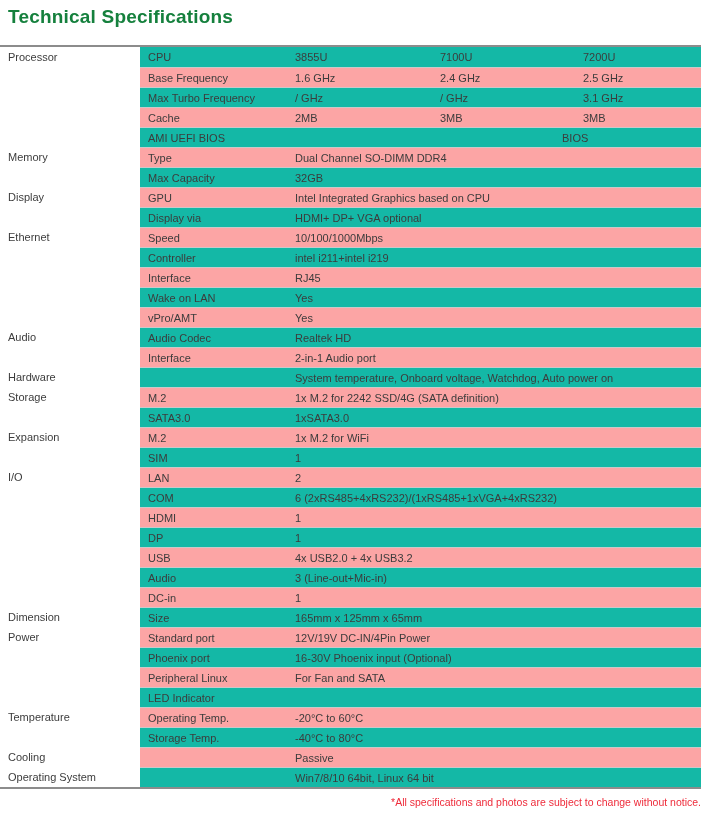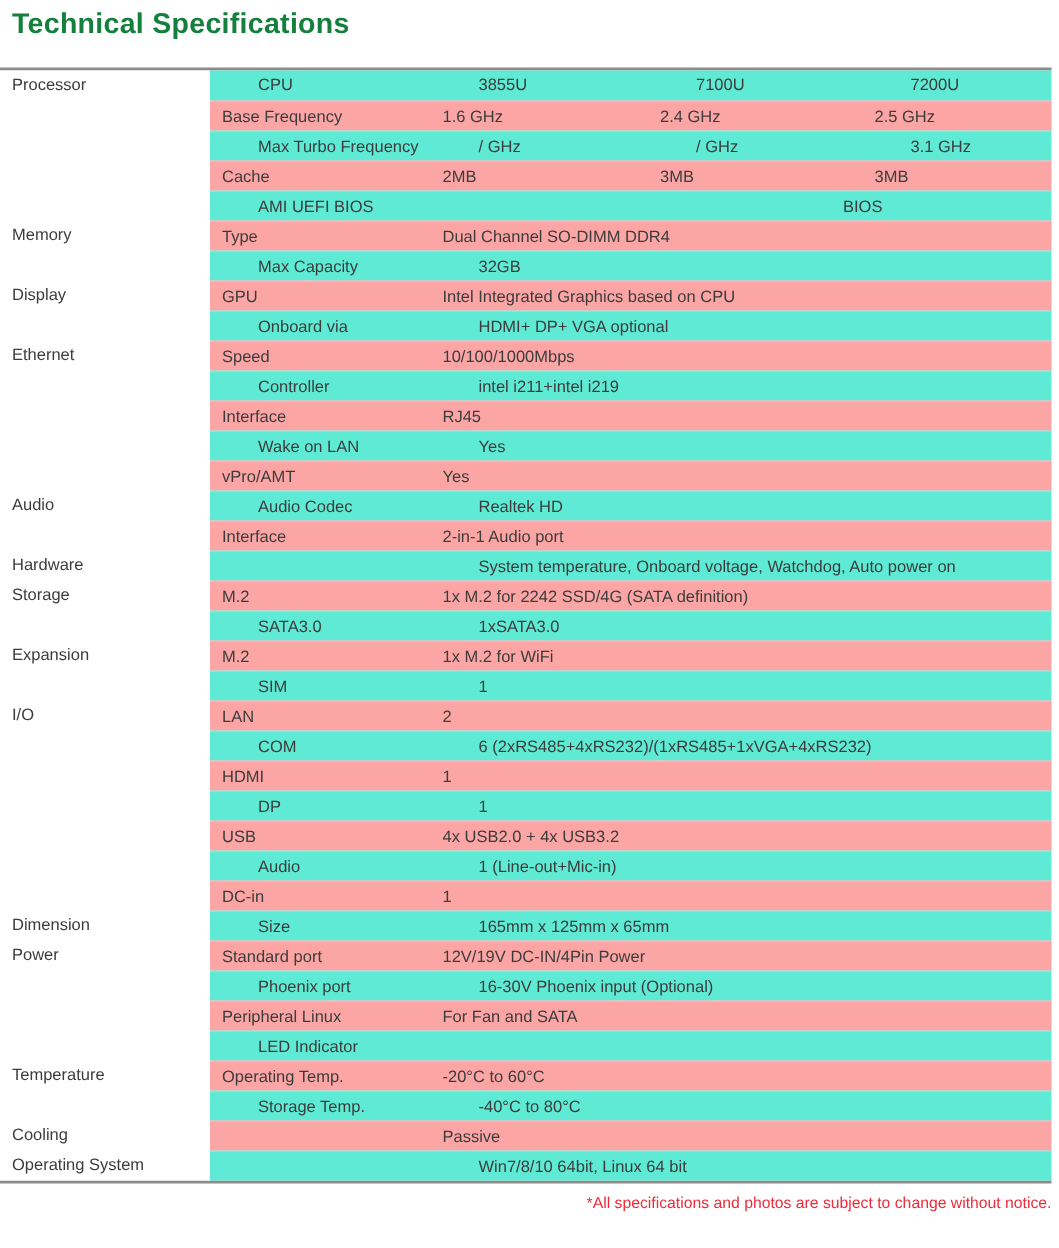--- a/index.html
+++ b/index.html
@@ -40,21 +40,21 @@
   }
   .cat { width: 140px; background: #ffffff; }
   .right {
     flex: 1;
     display: flex;
     box-sizing: border-box;
     border-top: 1px solid #c9c9c9;
     background: #fca5a5;
   }
   .row:first-child .right { border-top: none; }
-  .right.shade { background: #5eead4; padding-left: 24px; }
+  .right.shade { background: #14b8a6; }
   .right .spec { width: 147px; }
   .right .val { width: 145px; }
   .right .val:nth-child(3) { width: 143px; }
   .right .val:nth-child(4) { width: auto; flex: 1; }
   .right .val.span { width: auto; flex: 1; }
   .footnote {
     position: absolute;
     top: 796px;
     right: 5px;
     font-size: 10.5px;
@@ -127,21 +127,21 @@
       <div class="row">
         <div class="cell cat">Display</div>
         <div class="right">
           <div class="cell spec">GPU</div>
           <div class="cell val span">Intel Integrated Graphics based on CPU</div>
         </div>
       </div>
       <div class="row">
         <div class="cell cat"></div>
         <div class="right shade">
-          <div class="cell spec">Onboard via</div>
+          <div class="cell spec">Display via</div>
           <div class="cell val span">HDMI+ DP+ VGA optional</div>
         </div>
       </div>
       <div class="row">
         <div class="cell cat">Ethernet</div>
         <div class="right">
           <div class="cell spec">Speed</div>
           <div class="cell val span">10/100/1000Mbps</div>
         </div>
       </div>
@@ -254,21 +254,21 @@
         <div class="cell cat"></div>
         <div class="right">
           <div class="cell spec">USB</div>
           <div class="cell val span">4x USB2.0 + 4x USB3.2</div>
         </div>
       </div>
       <div class="row">
         <div class="cell cat"></div>
         <div class="right shade">
           <div class="cell spec">Audio</div>
-          <div class="cell val span">1 (Line-out+Mic-in)</div>
+          <div class="cell val span">3 (Line-out+Mic-in)</div>
         </div>
       </div>
       <div class="row">
         <div class="cell cat"></div>
         <div class="right">
           <div class="cell spec">DC-in</div>
           <div class="cell val span">1</div>
         </div>
       </div>
       <div class="row">

